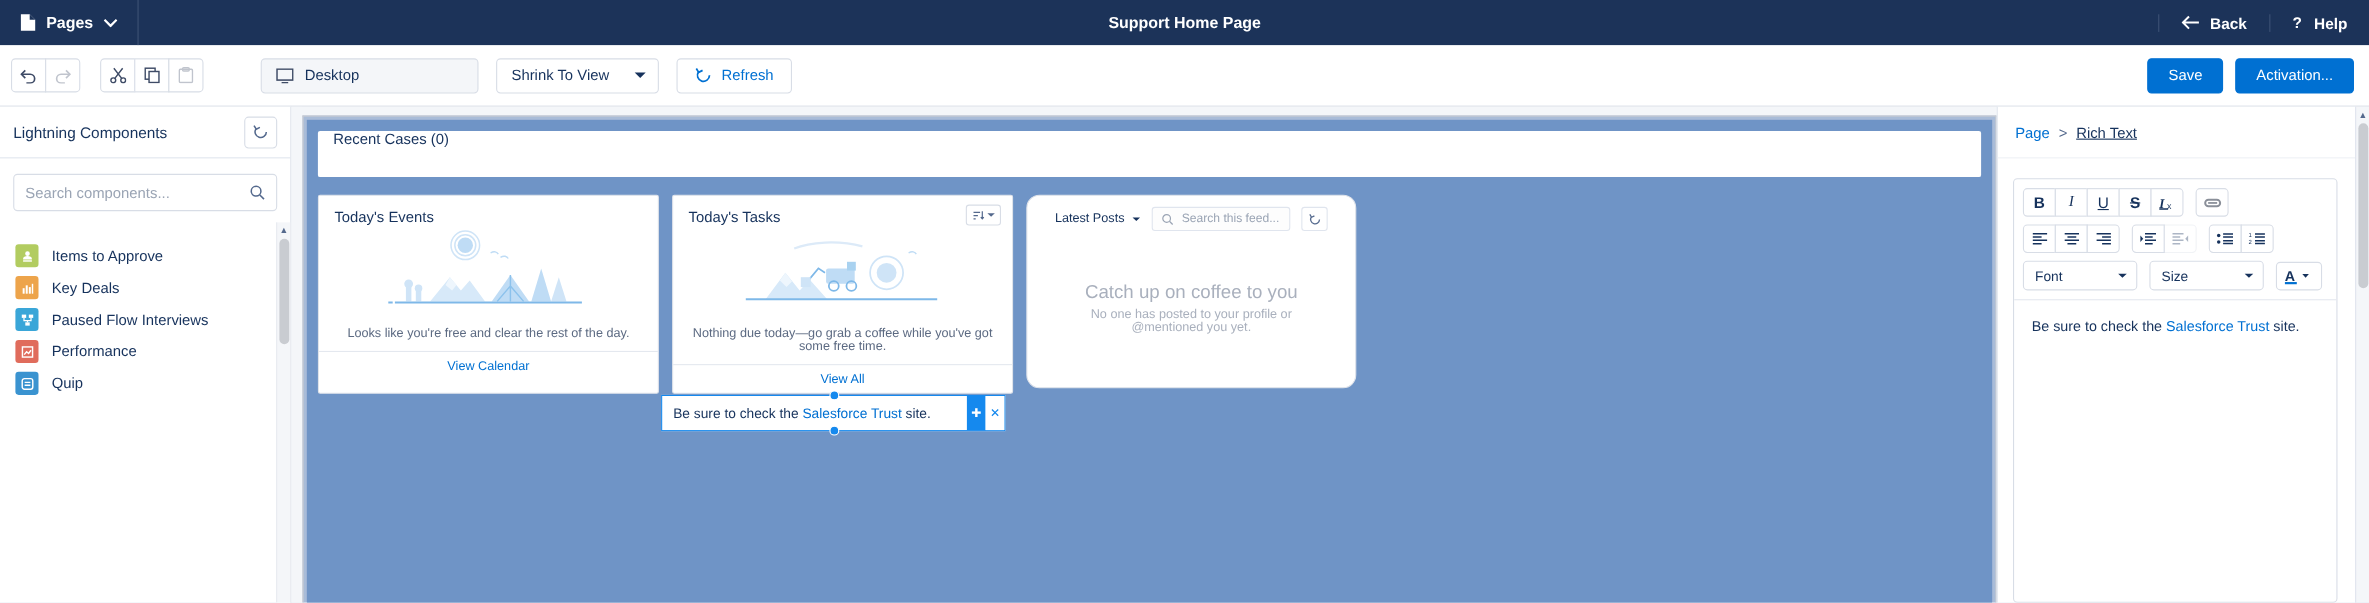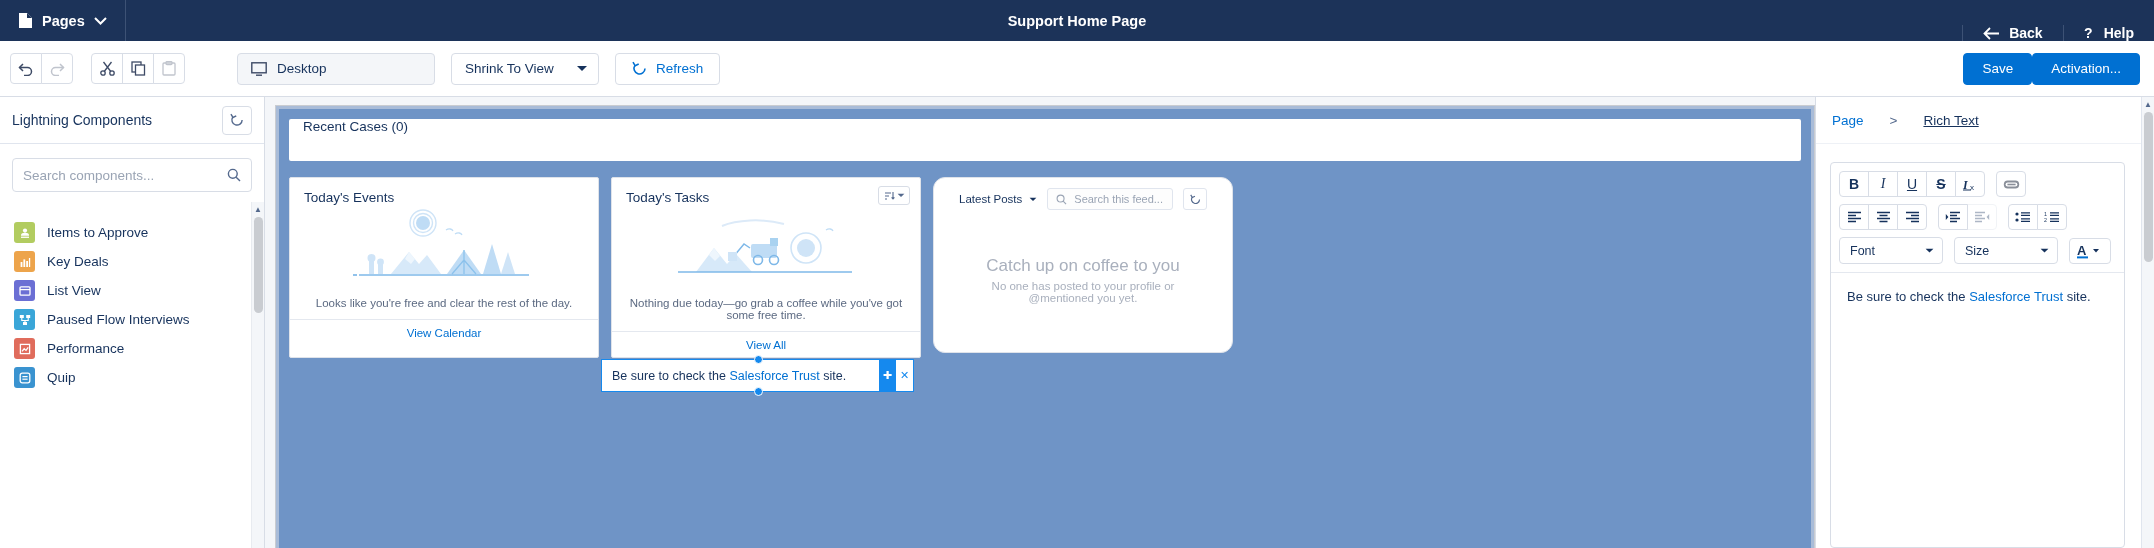--- a/index.html
+++ b/index.html
@@ -31,21 +31,21 @@
     padding: 0 18px;
     border-right: 1px solid #3d5275;
     font-size: 14.5px; font-weight: bold;
     cursor: pointer;
   }
   .hdr-title {
     position: absolute; left: 0; right: 0; top: 0; height: 41px;
     display: flex; align-items: center; justify-content: center;
     font-size: 14.5px; font-weight: bold; pointer-events: none;
   }
-  .hdr-right { margin-left: auto; display: flex; align-items: flex-end; z-index:2;}
+  .hdr-right { margin-left: auto; display: flex; align-items: center; z-index:2;}
   .hdr-btn {
     display: flex; align-items: center; gap: 9px;
     padding: 0 20px; font-size: 14px; font-weight: bold; cursor: pointer;
     border-left: 1px solid #3d5275;
   }
   .ico { display:inline-block; line-height:0; }
 
   
   .toolbar {
     height: 56px;
@@ -89,21 +89,21 @@
     font-size: 13.5px; color: #16325c; cursor: pointer;
   }
   .shrink-sel .caret { margin-left: auto; }
   .refresh-btn {
     margin-left: 16px;
     height: 32px; padding: 0 16px;
     background: #fff; border: 1px solid #d8dde6; border-radius: 4px;
     display: flex; align-items: center; gap: 9px;
     color: #0070d2; font-size: 13.5px; cursor: pointer;
   }
-  .tb-right { margin-left: auto; display: flex; padding-right: 2px;}
+  .tb-right { margin-left: auto; display: flex; gap: 11px; padding-right: 2px;}
   .blue-btn {
     height: 32px; min-width: 64px; padding: 0 18px;
     background: #0070d2; border: 1px solid #0070d2; border-radius: 4px;
     color: #fff; font-size: 13.5px;
     display: flex; align-items: center; justify-content: center;
     cursor: pointer;
   }
 
   
   .body { display: flex; height: 451px; }
@@ -270,21 +270,21 @@
 
   
   .right {
     width: 326px;
     flex: 0 0 326px;
     border-left: 1px solid #d8dde6;
     background: #fff;
     display: flex; flex-direction: column;
   }
   .breadcrumb {
-    height: 47px; display: flex; align-items: center; gap: 26px;
+    height: 47px; display: flex; align-items: center; gap: 8px;
     padding: 0 16px; font-size: 13.5px;
     border-bottom: 1px solid #eef1f6;
   }
   .breadcrumb a { color: #0070d2; text-decoration: none; cursor: pointer; }
   .breadcrumb .sep { color: #54698d; }
   .breadcrumb .cur { color: #16325c; text-decoration: underline; }
   .rte {
     margin: 18px 16px 0 14px;
     border: 1px solid #d8dde6; border-radius: 4px;
     flex: 1;
@@ -494,29 +494,20 @@
       <div class="comp-item">
         <span class="cico" style="background:#eda44b">
           <svg width="12" height="12" viewBox="0 0 12 12">
               <rect x="1.6" y="6" width="1.8" height="5" fill="#fff"></rect>
               <rect x="4.4" y="3.4" width="1.8" height="7.6" fill="#fff"></rect>
               <rect x="7.2" y="5" width="1.8" height="6" fill="#fff"></rect>
               <rect x="9.9" y="2" width="1.3" height="9" fill="#fff"></rect>
             </svg>
         </span>
         <span>Key Deals</span>
-      </div>
-      <div class="comp-item">
-        <span class="cico" style="background:#6b6fd4">
-          <svg width="12" height="12" viewBox="0 0 12 12">
-              <rect x="1" y="1.8" width="10" height="8.4" rx="1" fill="none" stroke="#fff" stroke-width="1.3"></rect>
-              <line x1="1" y1="4.6" x2="11" y2="4.6" stroke="#fff" stroke-width="1.3"></line>
-            </svg>
-        </span>
-        <span>List View</span>
       </div>
       <div class="comp-item">
         <span class="cico" style="background:#3aa6d8">
           <svg width="12" height="12" viewBox="0 0 12 12">
               <rect x="0.8" y="1" width="4" height="3" fill="#fff"></rect>
               <rect x="7.2" y="1" width="4" height="3" fill="#fff"></rect>
               <rect x="4" y="8" width="4" height="3" fill="#fff"></rect>
               <path d="M2.8 4v2.5h6.4V4M6 6.5V8" stroke="#fff" stroke-width="1.1" fill="none"></path>
             </svg>
         </span>

